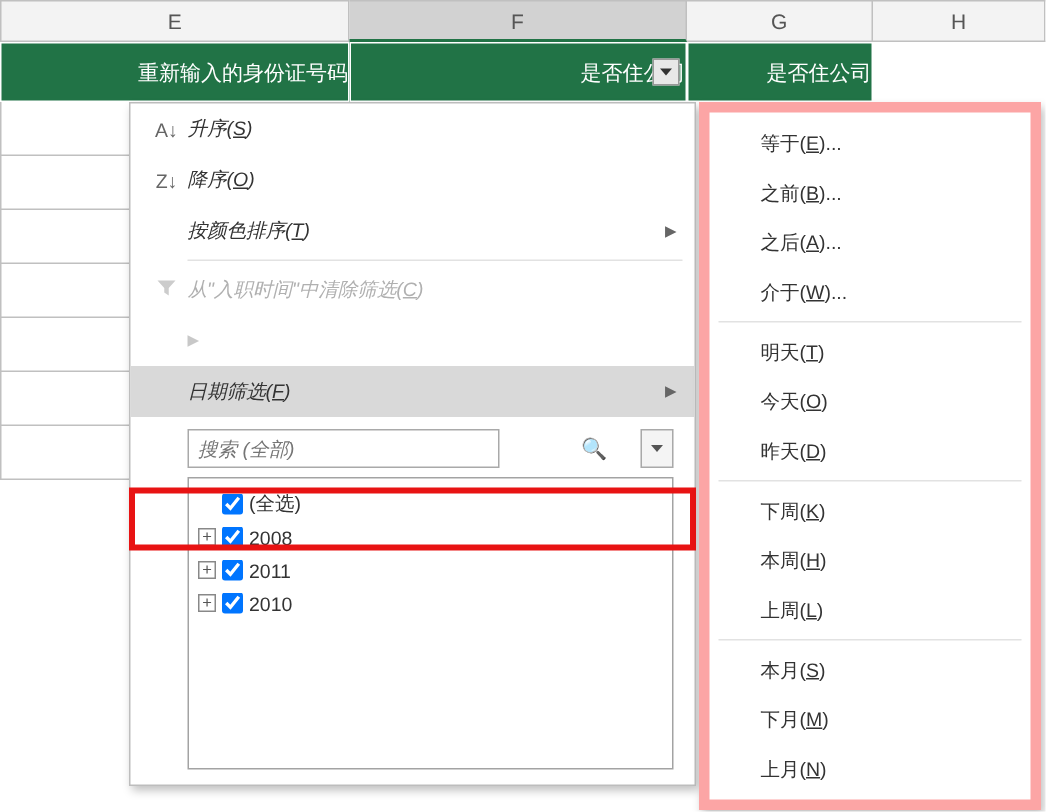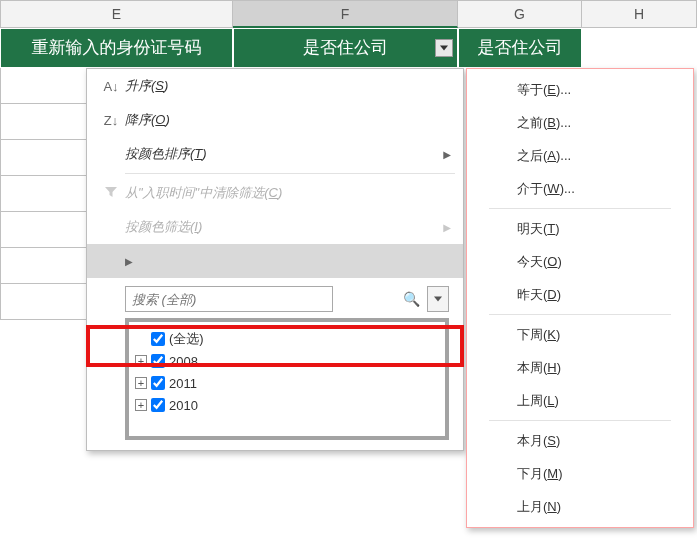--- a/index.html
+++ b/index.html
@@ -40,23 +40,23 @@
     display: flex;
     position: absolute;
     top: 28px; left: 0;
     height: 40px;
     width: 697px;
   }
   .hcell {
     border: 1px solid #fff;
     background: #217346;
     color: #fff;
-    text-align: center;
+    text-align: right;
     line-height: 38px;
-    font-size: 17px;
+    font-size: 14px;
     position: relative;
   }
   .hcell.white { background: #fff; }
   .filter-btn {
     position: absolute;
     right: 4px;
     top: 10px;
     width: 18px; height: 18px;
     background: #e8e8e8;
     border: 1px solid #999;
@@ -124,21 +124,21 @@
   }
   .menu-sep {
     height: 1px;
     background: #e2e2e2;
     margin: 2px 8px 2px 38px;
   }
 
   .search-row {
     margin: 8px 14px 6px 38px;
     display: flex;
-    gap: 0;
+    gap: 16px;
   }
   .search-input {
     flex: 1;
     height: 26px;
     border: 1px solid #a9a9a9;
     padding: 0 22px 0 6px;
     font-size: 13px;
     font-style: italic;
     color: #666;
     position: relative;
@@ -152,22 +152,22 @@
   }
   .search-row .dd {
     width: 22px; height: 26px;
     border: 1px solid #a9a9a9;
     display: flex; align-items: center; justify-content: center;
     background: #f4f4f4;
   }
 
   .tree {
     margin: 4px 14px 0 38px;
-    border: 4px solid #a3a3a3;
-    height: 122px;
+    border: 1px solid #a3a3a3;
+    height: 195px;
     padding: 6px 6px;
     overflow: hidden;
   }
   .tree-item {
     display: flex;
     align-items: center;
     height: 22px;
     font-size: 13px;
   }
   .tree-item .expander {
@@ -185,23 +185,23 @@
     width: 14px; height: 14px; margin: 0 4px 0 0;
   }
 
   
   .submenu {
     position: absolute;
     top: 68px;
     left: 466px;
     width: 228px;
     background: #fff;
-    border: 1px solid #fca5a5;
+    border: 7px solid #fca5a5;
     box-shadow: 2px 3px 6px rgba(0,0,0,.25);
-    padding: 4px 16px;
+    padding: 4px 0;
   }
   .sub-item {
     height: 33px;
     line-height: 33px;
     padding: 0 18px 0 34px;
   }
   .sub-sep {
     height: 1px;
     background: #e2e2e2;
     margin: 3px 6px;
@@ -265,25 +265,25 @@
   <div class="menu-item disabled">
     <span class="micon">
       <svg width="16" height="16" viewBox="0 0 16 16">
           <path d="M2 3h12l-4.5 5v5l-3-2V8z" fill="#ccc"></path>
         </svg>
     </span>
     <span class="mlabel"><span>从"入职时间"中清除筛选(<u class="hot">C</u>)</span></span>
   </div>
   <div class="menu-item disabled">
     <span class="micon"></span>
-    <span class="mlabel"><span>按颜色筛选(<u class="hot">I</u>)</span></span>
     <span class="submenu-arrow">▶</span>
   </div>
   <div class="menu-item highlight">
     <span class="micon"></span>
+    <span class="mlabel"><span>日期筛选(<u class="hot">F</u>)</span></span>
     <span class="submenu-arrow">▶</span>
   </div>
 
   <div class="search-row">
     <div class="search-wrap">
       <input class="search-input" placeholder="搜索 (全部)" style="">
       <span class="mag">🔍</span>
     </div>
     <div class="dd">
       <svg width="8" height="6" viewBox="0 0 10 6">

